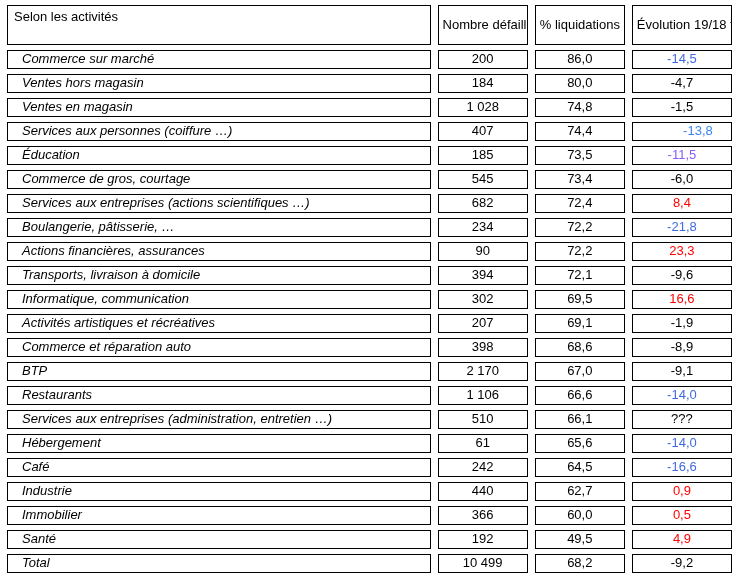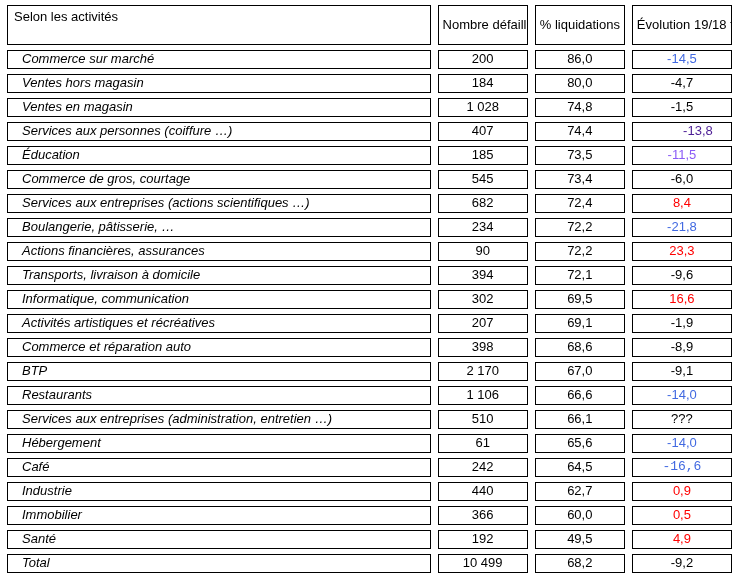--- a/index.html
+++ b/index.html
@@ -100,21 +100,21 @@
       <tr>
         <td class="cell-activity">Ventes en magasin</td>
         <td class="cell-failures">1 028</td>
         <td class="cell-liquidations">74,8</td>
         <td class="cell-evolution" style="color: rgb(0, 0, 0);">-1,5</td>
       </tr>
       <tr>
         <td class="cell-activity">Services aux personnes (coiffure …)</td>
         <td class="cell-failures">407</td>
         <td class="cell-liquidations">74,4</td>
-        <td class="cell-evolution" style="color: #4c1d95; padding-left: 36px;">-13,8</td>
+        <td class="cell-evolution" style="color: #3b82f6; padding-left: 36px;">-13,8</td>
       </tr>
       <tr>
         <td class="cell-activity">Éducation</td>
         <td class="cell-failures">185</td>
         <td class="cell-liquidations">73,5</td>
         <td class="cell-evolution" style="color: #8b5cf6;">-11,5</td>
       </tr>
       <tr>
         <td class="cell-activity">Commerce de gros, courtage</td>
         <td class="cell-failures">545</td>
@@ -184,21 +184,21 @@
       <tr>
         <td class="cell-activity">Hébergement</td>
         <td class="cell-failures">61</td>
         <td class="cell-liquidations">65,6</td>
         <td class="cell-evolution" style="color: rgb(65, 105, 225);">-14,0</td>
       </tr>
       <tr>
         <td class="cell-activity">Café</td>
         <td class="cell-failures">242</td>
         <td class="cell-liquidations">64,5</td>
-        <td class="cell-evolution" style="color: rgb(65, 105, 225); font-family: Liberation Mono, monospace;">-16,6</td>
+        <td class="cell-evolution" style="color: rgb(65, 105, 225);">-16,6</td>
       </tr>
       <tr>
         <td class="cell-activity">Industrie</td>
         <td class="cell-failures">440</td>
         <td class="cell-liquidations">62,7</td>
         <td class="cell-evolution" style="color: rgb(255, 0, 0);">0,9</td>
       </tr>
       <tr>
         <td class="cell-activity">Immobilier</td>
         <td class="cell-failures">366</td>

